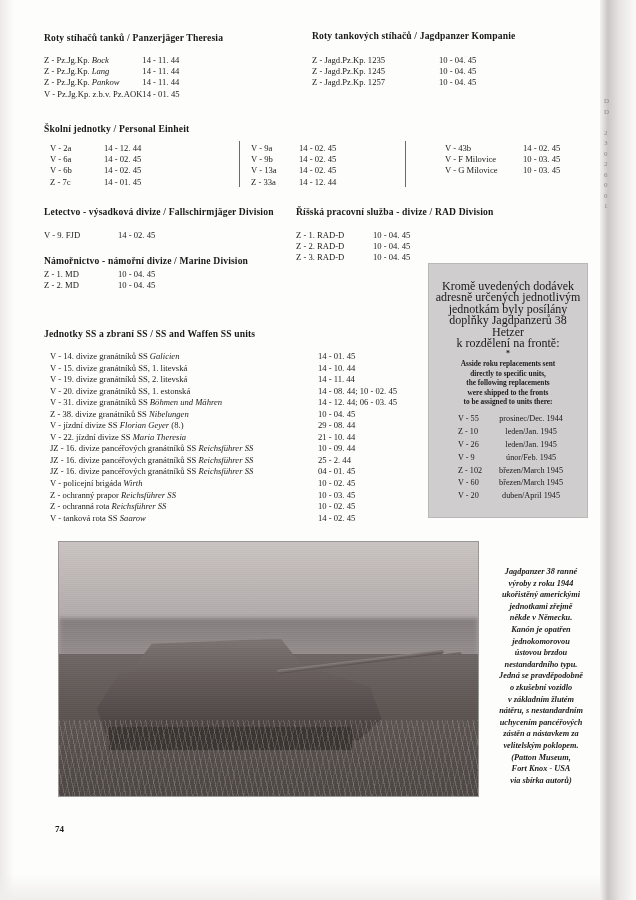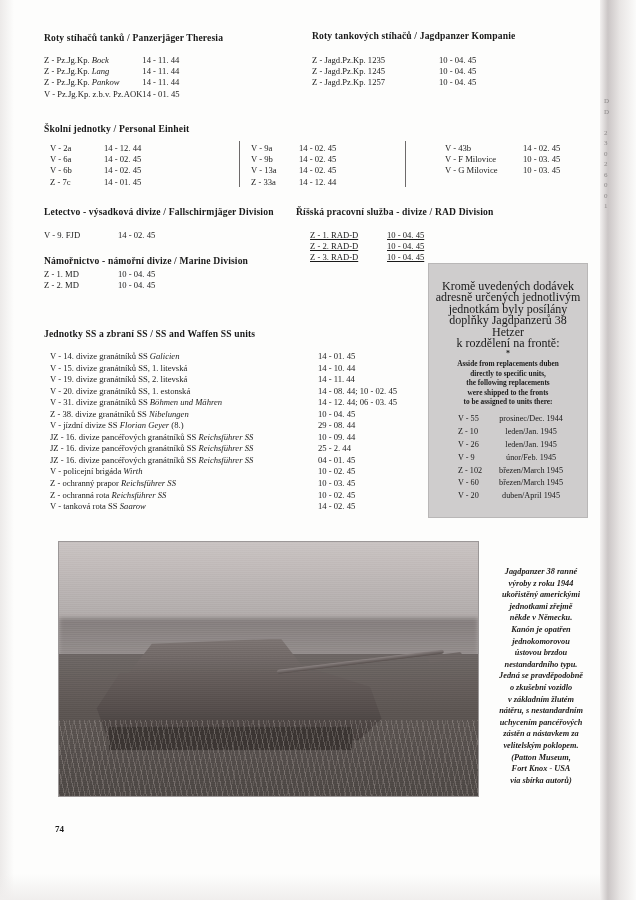--- a/index.html
+++ b/index.html
@@ -376,21 +376,21 @@
           <tr>
             <td class="unit">Z - 2. MD</td>
             <td class="date">10 - 04. 45</td>
           </tr>
         </tbody>
       </table>
     </div>
 
     <div class="blk" style="left:296px; top:206px;">
       <div class="sec-title">Říšská pracovní služba - divize / RAD Division</div>
-      <table class="rows" style="margin-top:13px; margin-left:14px;text-decoration:underline;">
+      <table class="rows" style="margin-top:13px; ">
         <tbody>
           <tr>
             <td class="unit" style="width:77px;">Z - 1. RAD-D</td>
             <td class="date">10 - 04. 45</td>
           </tr>
           <tr>
             <td class="unit">Z - 2. RAD-D</td>
             <td class="date">10 - 04. 45</td>
           </tr>
           <tr>
@@ -426,20 +426,24 @@
           <td class="unit"><span>V - 31. divize granátníků SS </span><em>Böhmen und Mähren</em></td>
           <td class="date">14 - 12. 44; 06 - 03. 45</td>
         </tr>
         <tr>
           <td class="unit"><span>Z - 38. divize granátníků SS </span><em>Nibelungen</em></td>
           <td class="date">10 - 04. 45</td>
         </tr>
         <tr>
           <td class="unit"><span>V - jízdní divize SS </span><em>Florian Geyer</em><span> (8.)</span></td>
           <td class="date">29 - 08. 44</td>
+        </tr>
+        <tr>
+          <td class="unit"><span>V - 22. jízdní divize SS </span><em>Maria Theresia</em></td>
+          <td class="date">21 - 10. 44</td>
         </tr>
         <tr>
           <td class="unit"><span>JZ - 16. divize pancéřových granátníků SS </span><em>Reichsführer SS</em></td>
           <td class="date">10 - 09. 44</td>
         </tr>
         <tr>
           <td class="unit"><span>JZ - 16. divize pancéřových granátníků SS </span><em>Reichsführer SS</em></td>
           <td class="date">25 - 2. 44</td>
         </tr>
         <tr>
@@ -469,21 +473,21 @@
       <div class="cz">
         <div>Kromě uvedených dodávek</div>
         <div>adresně určených jednotlivým</div>
         <div>jednotkám byly posílány</div>
         <div>doplňky Jagdpanzerů 38</div>
         <div>Hetzer</div>
         <div>k rozdělení na frontě:</div>
       </div>
       <div class="star">*</div>
       <div class="en">
-        <div>Asside from replacements duben</div>
+        <div>Asside roku replacements sent</div>
         <div>directly to specific units,</div>
         <div>the following replacements</div>
         <div>were shipped to the fronts</div>
         <div>to be assigned to units there:</div>
       </div>
       <table>
         <tbody>
           <tr>
             <td class="ib-code">V - 55</td>
             <td class="ib-when">prosinec/Dec. 1944</td>

